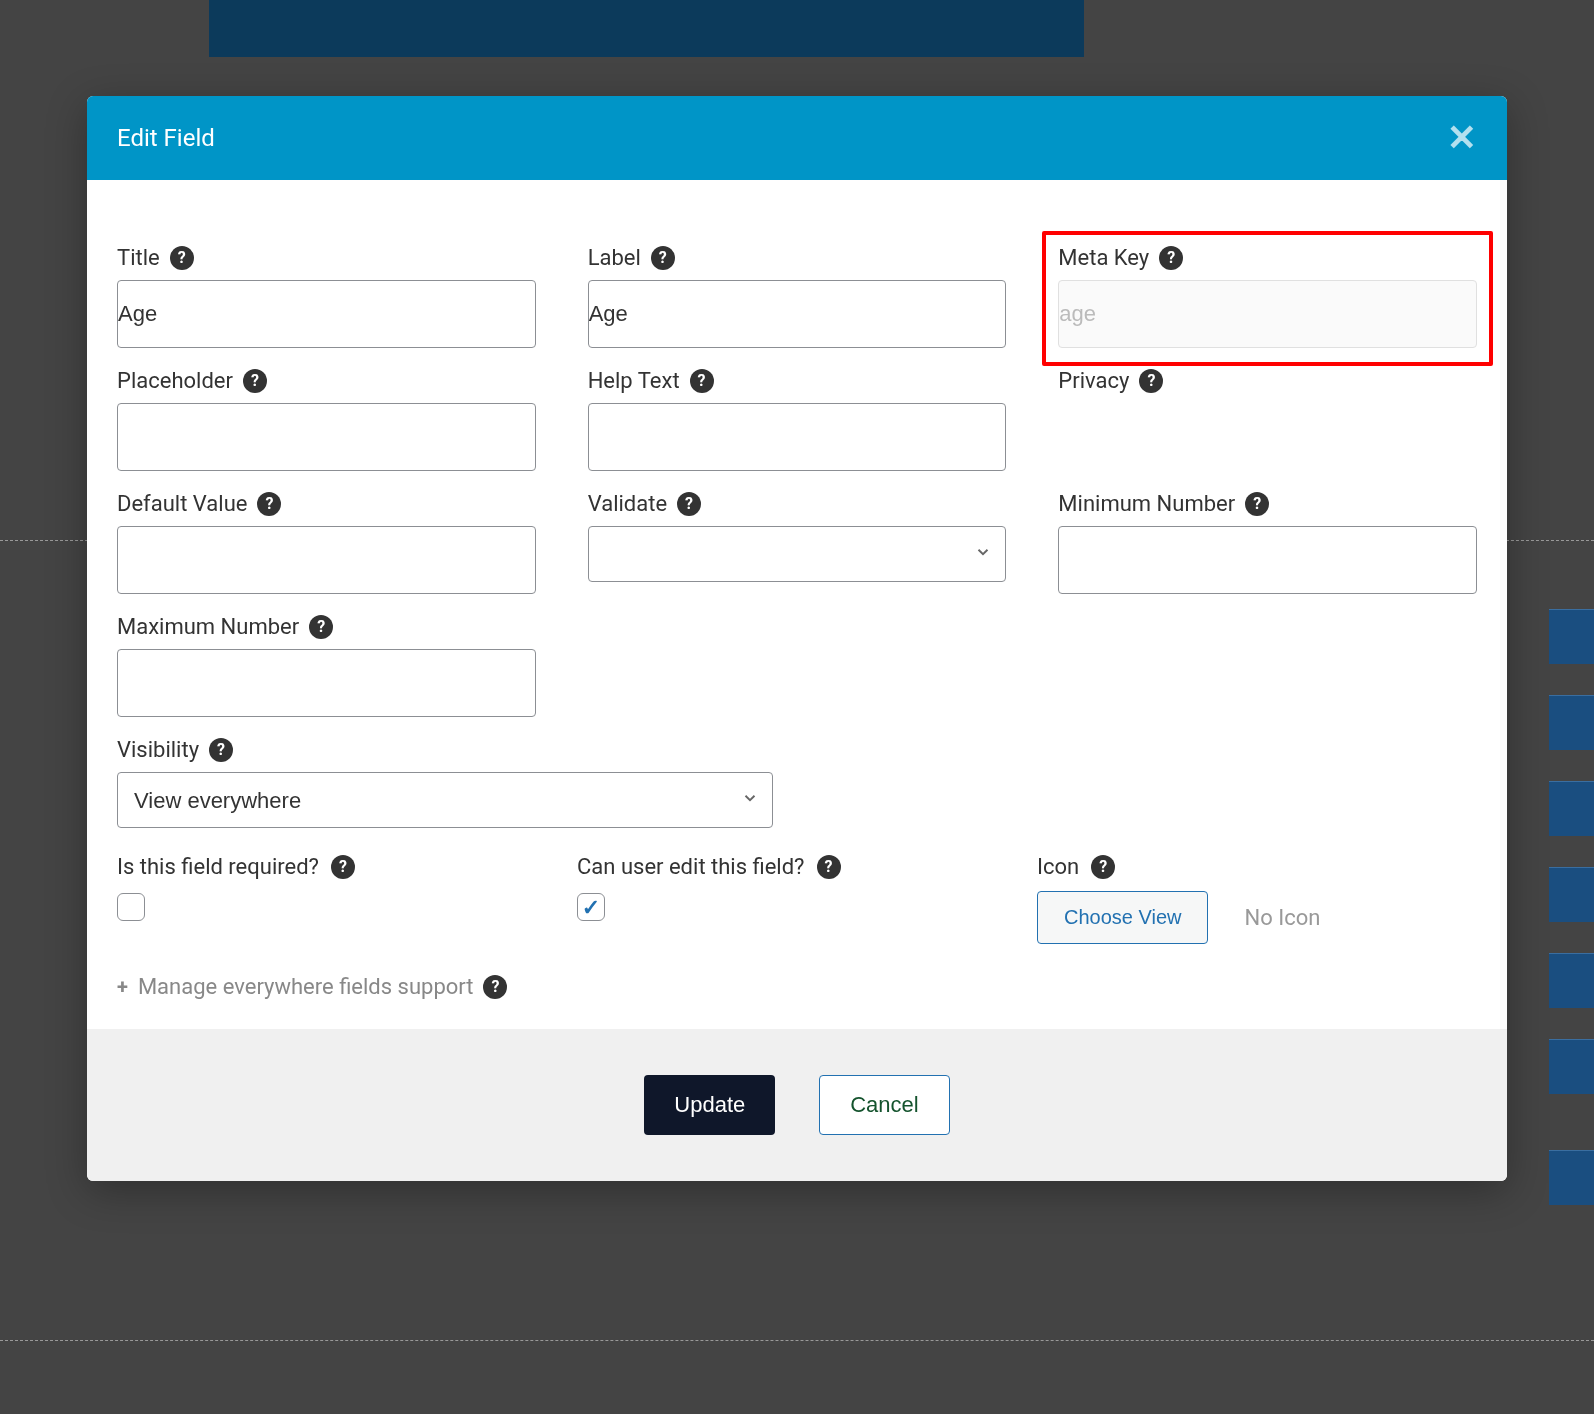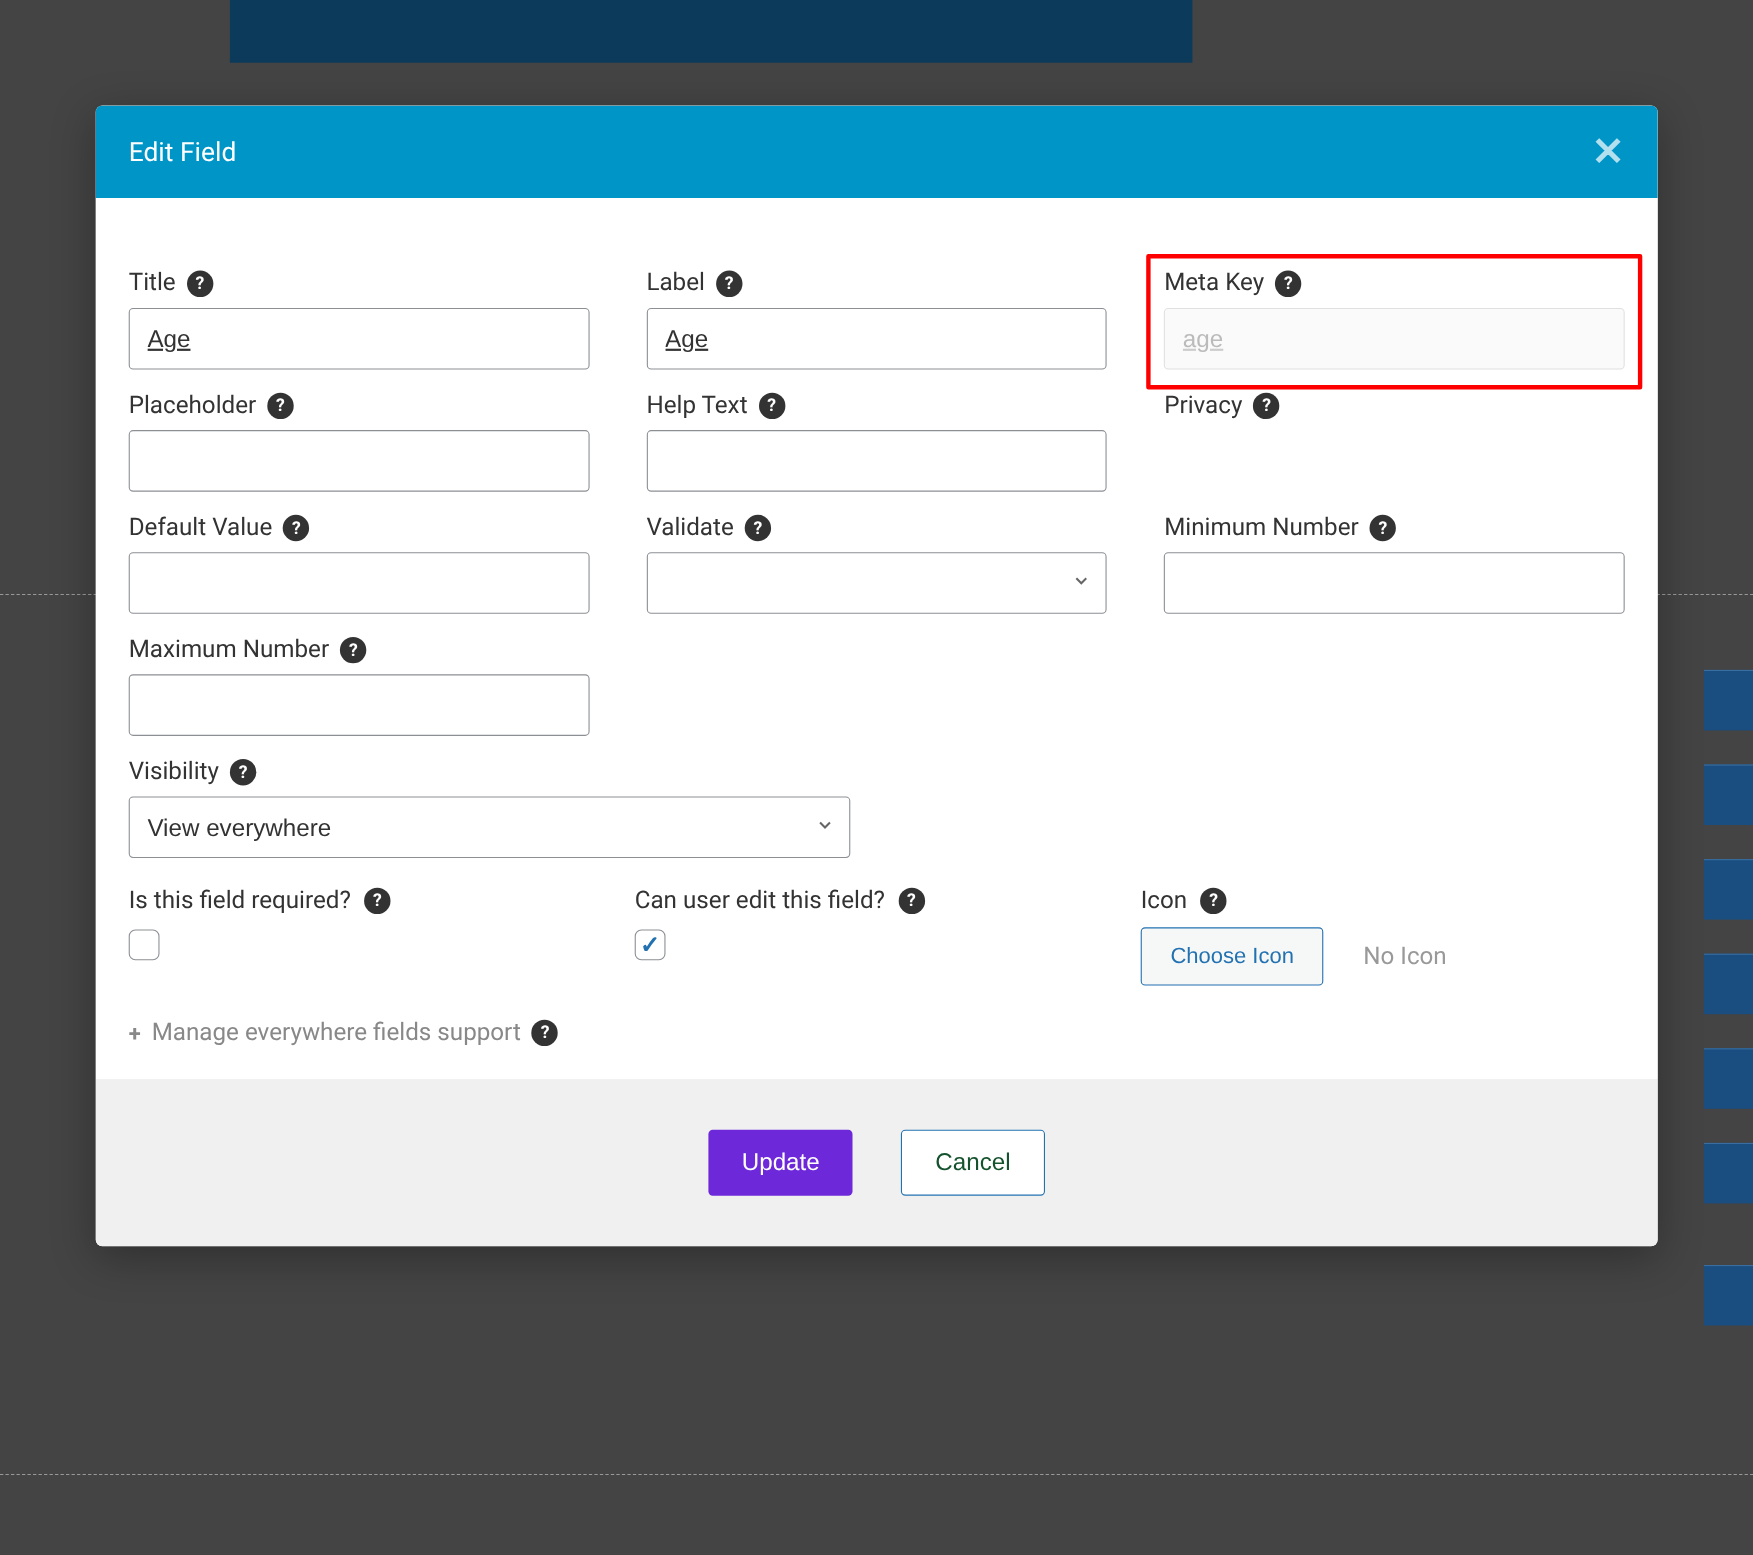--- a/index.html
+++ b/index.html
@@ -119,28 +119,27 @@
       display: inline-flex;
       align-items: center;
       justify-content: center;
       font-size: 16px;
       font-weight: bold;
       flex-shrink: 0;
     }
     
     .text-input {
       width: 100%;
-      height: 56px;
+      height: 68px;
       border: 1px solid #8c8f94;
       border-radius: 4px;
-      padding: 0 16px;
+      padding: 0 0;
       font-size: 22px;
       color: #333333;
       background: #ffffff;
-      text-decoration: underline;
     }
     
     .text-input::placeholder {
       color: #bbbbbb;
     }
     
     .text-input.disabled {
       background: #fafafa;
       border-color: #e0e0e0;
       color: #cccccc;
@@ -264,21 +263,21 @@
     
     .modal-footer {
       background: #f0f0f0;
       padding: 46px 30px;
       display: flex;
       justify-content: center;
       gap: 44px;
     }
     
     .btn-primary {
-      background: #6d28d9;
+      background: #0f172a;
       color: #ffffff;
       border: none;
       padding: 16px 30px;
       font-size: 22px;
       border-radius: 4px;
       cursor: pointer;
       text-align: right;
     }
     
     .btn-secondary {
@@ -457,21 +456,21 @@
           </div>
           <div class="checkbox checked"></div>
         </div>
 
         <div class="icon-section">
           <div class="checkbox-label">
             <span>Icon</span>
             <span class="help-icon">?</span>
           </div>
           <div class="icon-controls">
-            <button class="choose-icon-btn">Choose Icon</button>
+            <button class="choose-icon-btn">Choose View</button>
             <span class="no-icon-text">No Icon</span>
           </div>
         </div>
 
       </div>
 
       <div class="conditional-row">
         <span class="plus-icon">+</span>
         <span>Manage everywhere fields support</span>
         <span class="help-icon">?</span>

